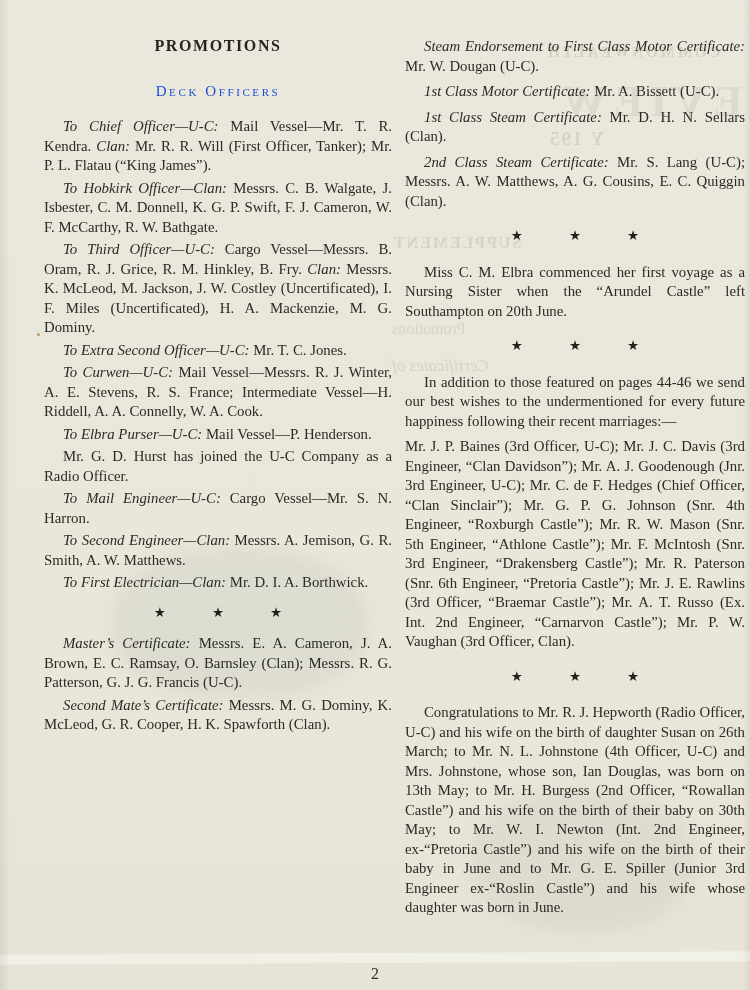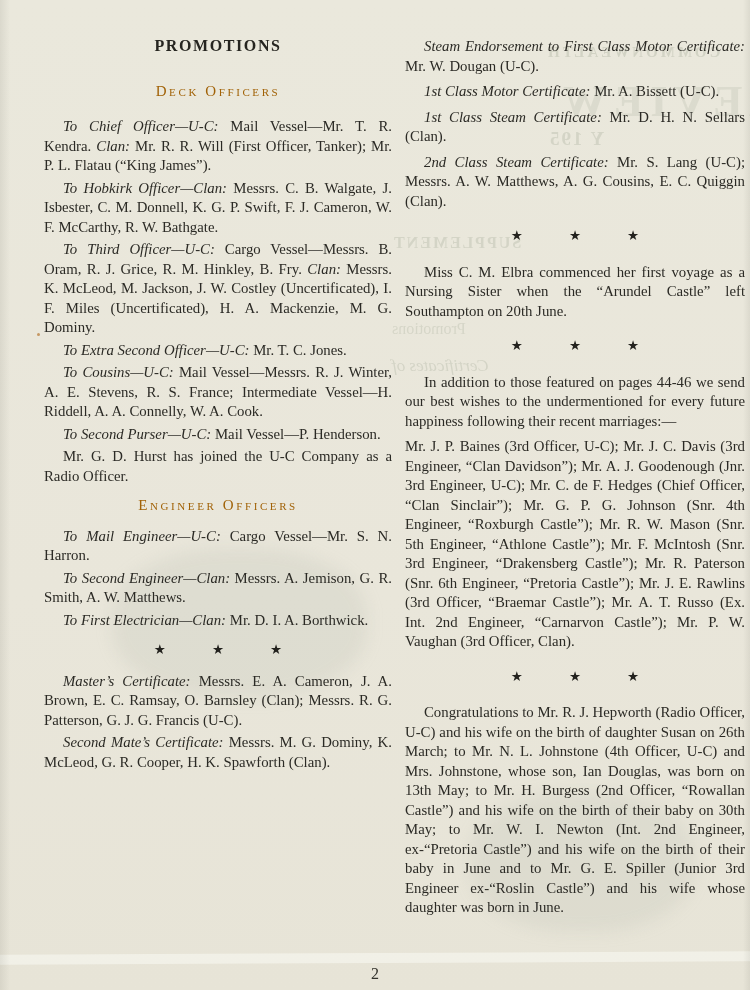--- a/index.html
+++ b/index.html
@@ -16,21 +16,21 @@
   .col p{margin:0 0 3px 0;text-align:justify;text-indent:19px;}
   .col-right p{margin-bottom:6px;}
   .col p.noindent{text-indent:0;}
   .col-right p.first{margin-top:7px;}
   h1.title{
     font-size:16px;font-weight:bold;letter-spacing:1.6px;text-align:center;
     margin:6px 0 26px 0;color:#262520;
   }
   h2.subhead{
     font-size:15px;font-weight:400;font-variant:small-caps;letter-spacing:2.6px;
-    text-align:center;margin:0 0 16px 0;color:#a16207;
+    text-align:center;margin:0 0 16px 0;color:#1d4ed8;
   }
   h2.subhead-eng{margin:10px 0 11px 0;}
   .stars{text-align:center;margin:10px 0 12px 0;font-size:13.5px;color:#23221e;}
   .col-right .stars{margin:15px 0 17px 0;}
   .stars span{display:inline-block;margin:0 23px;}
   .it{font-style:italic;}
   .page-number{
     position:absolute;left:0;right:0;top:965px;text-align:center;
     font-size:16px;color:#33322c;z-index:2;
   }
@@ -75,24 +75,23 @@
 <div class="edge-left"></div>
 <div class="edge-right"></div>
 
 <div class="col col-left">
   <h1 class="title">PROMOTIONS</h1>
   <h2 class="subhead">Deck Officers</h2>
   <p><span class="it">To Chief Officer—U-C:</span><span> Mail Vessel—Mr. T. R. Kendra. </span><span class="it">Clan:</span><span> Mr. R. R. Will (First Officer, Tanker); Mr. P. L. Flatau (“King James”).</span></p>
   <p><span class="it">To Hobkirk Officer—Clan:</span><span> Messrs. C. B. Walgate, J. Isbester, C. M. Donnell, K. G. P. Swift, F. J. Cameron, W. F. McCarthy, R. W. Bathgate.</span></p>
   <p><span class="it">To Third Officer—U-C:</span><span> Cargo Vessel—Messrs. B. Oram, R. J. Grice, R. M. Hinkley, B. Fry. </span><span class="it">Clan:</span><span> Messrs. K. McLeod, M. Jackson, J. W. Costley (Uncertificated), I. F. Miles (Uncertificated), H. A. Mackenzie, M. G. Dominy.</span></p>
   <p><span class="it">To Extra Second Officer—U-C:</span><span> Mr. T. C. Jones.</span></p>
-  <p><span class="it">To Cousins—U-C:</span><span> Mail Vessel—Messrs. R. J. Winter, A. E. Stevens, R. S. France; Intermediate Vessel—H. Riddell, A. A. Connelly, W. A. Cook.</span></p>
-  <p><span class="it">To Second Purser—U-C:</span><span> Mail Vessel—P. Henderson.</span></p>
+  <p><span class="it">To Curwen—U-C:</span><span> Mail Vessel—Messrs. R. J. Winter, A. E. Stevens, R. S. France; Intermediate Vessel—H. Riddell, A. A. Connelly, W. A. Cook.</span></p>
+  <p><span class="it">To Elbra Purser—U-C:</span><span> Mail Vessel—P. Henderson.</span></p>
   <p><span>Mr. G. D. Hurst has joined the U-C Company as a Radio Officer.</span></p>
-  <h2 class="subhead subhead-eng">Engineer Officers</h2>
   <p><span class="it">To Mail Engineer—U-C:</span><span> Cargo Vessel—Mr. S. N. Harron.</span></p>
   <p><span class="it">To Second Engineer—Clan:</span><span> Messrs. A. Jemison, G. R. Smith, A. W. Matthews.</span></p>
   <p><span class="it">To First Electrician—Clan:</span><span> Mr. D. I. A. Borthwick.</span></p>
   <div class="stars">
     <span>★</span><span>★</span><span>★</span>
   </div>
   <p><span class="it">Master’s Certificate:</span><span> Messrs. E. A. Cameron, J. A. Brown, E. C. Ramsay, O. Barnsley (Clan); Messrs. R. G. Patterson, G. J. G. Francis (U-C).</span></p>
   <p><span class="it">Second Mate’s Certificate:</span><span> Messrs. M. G. Dominy, K. McLeod, G. R. Cooper, H. K. Spawforth (Clan).</span></p>
 </div>
 

